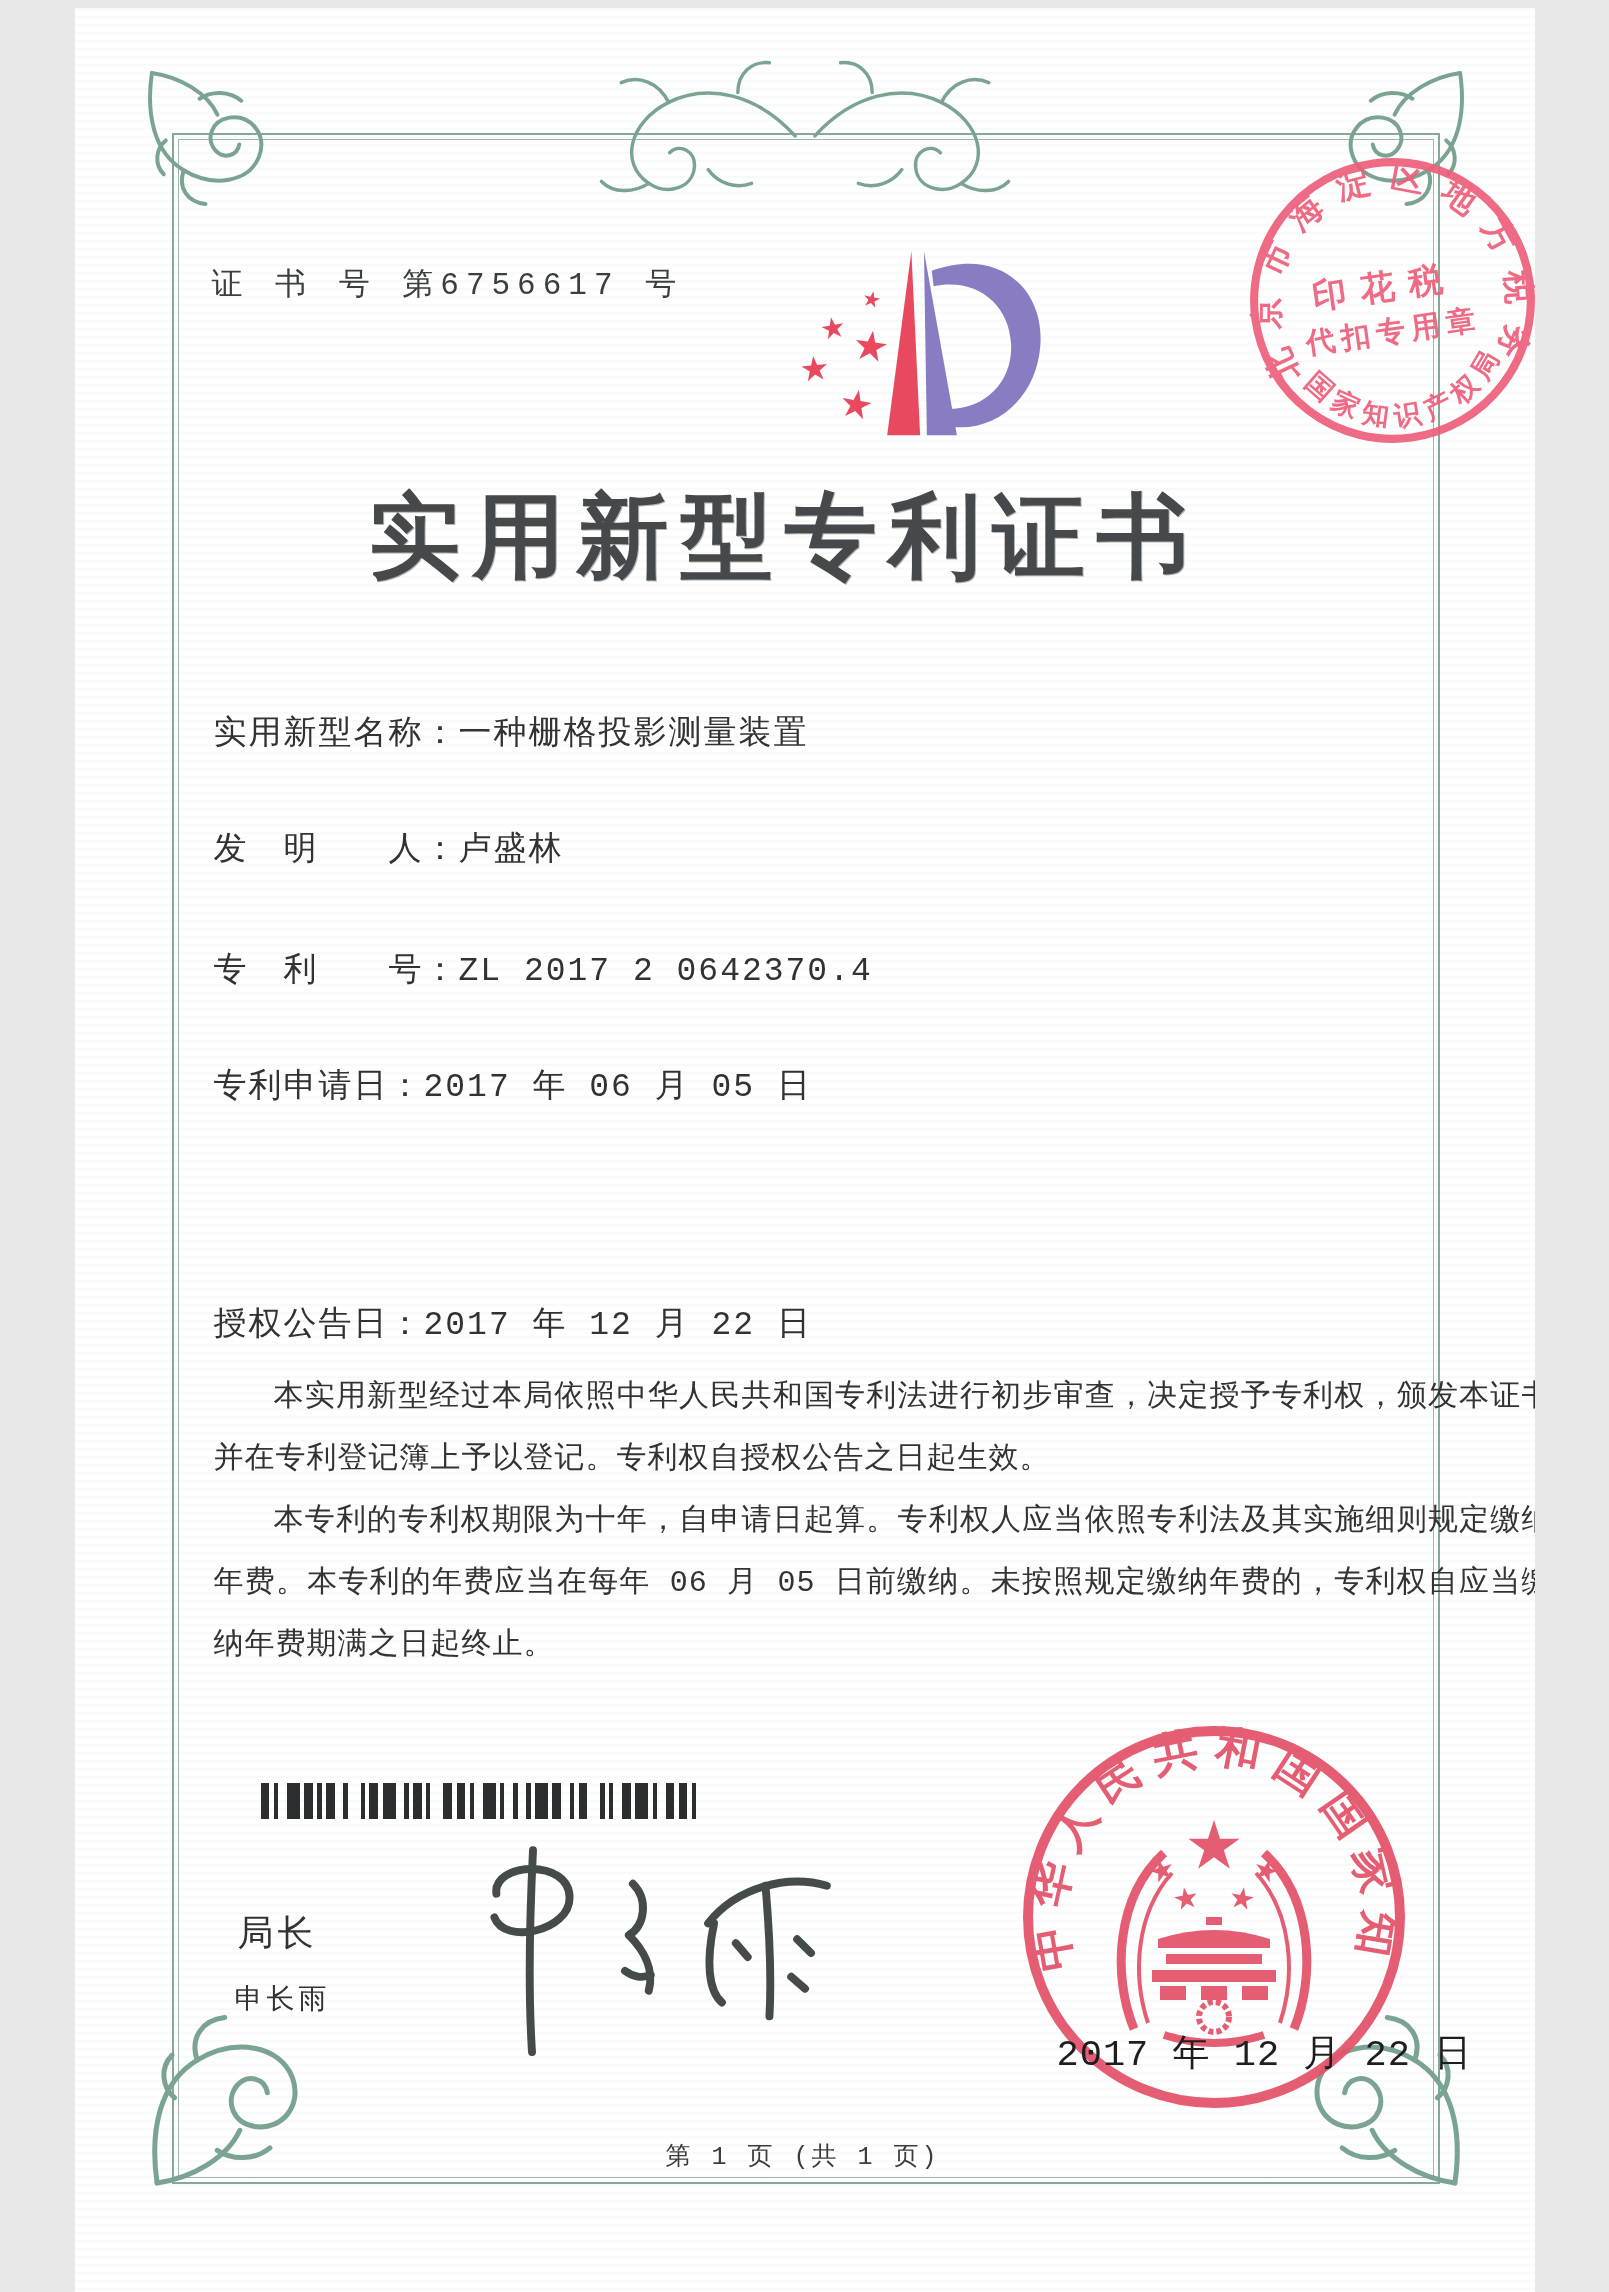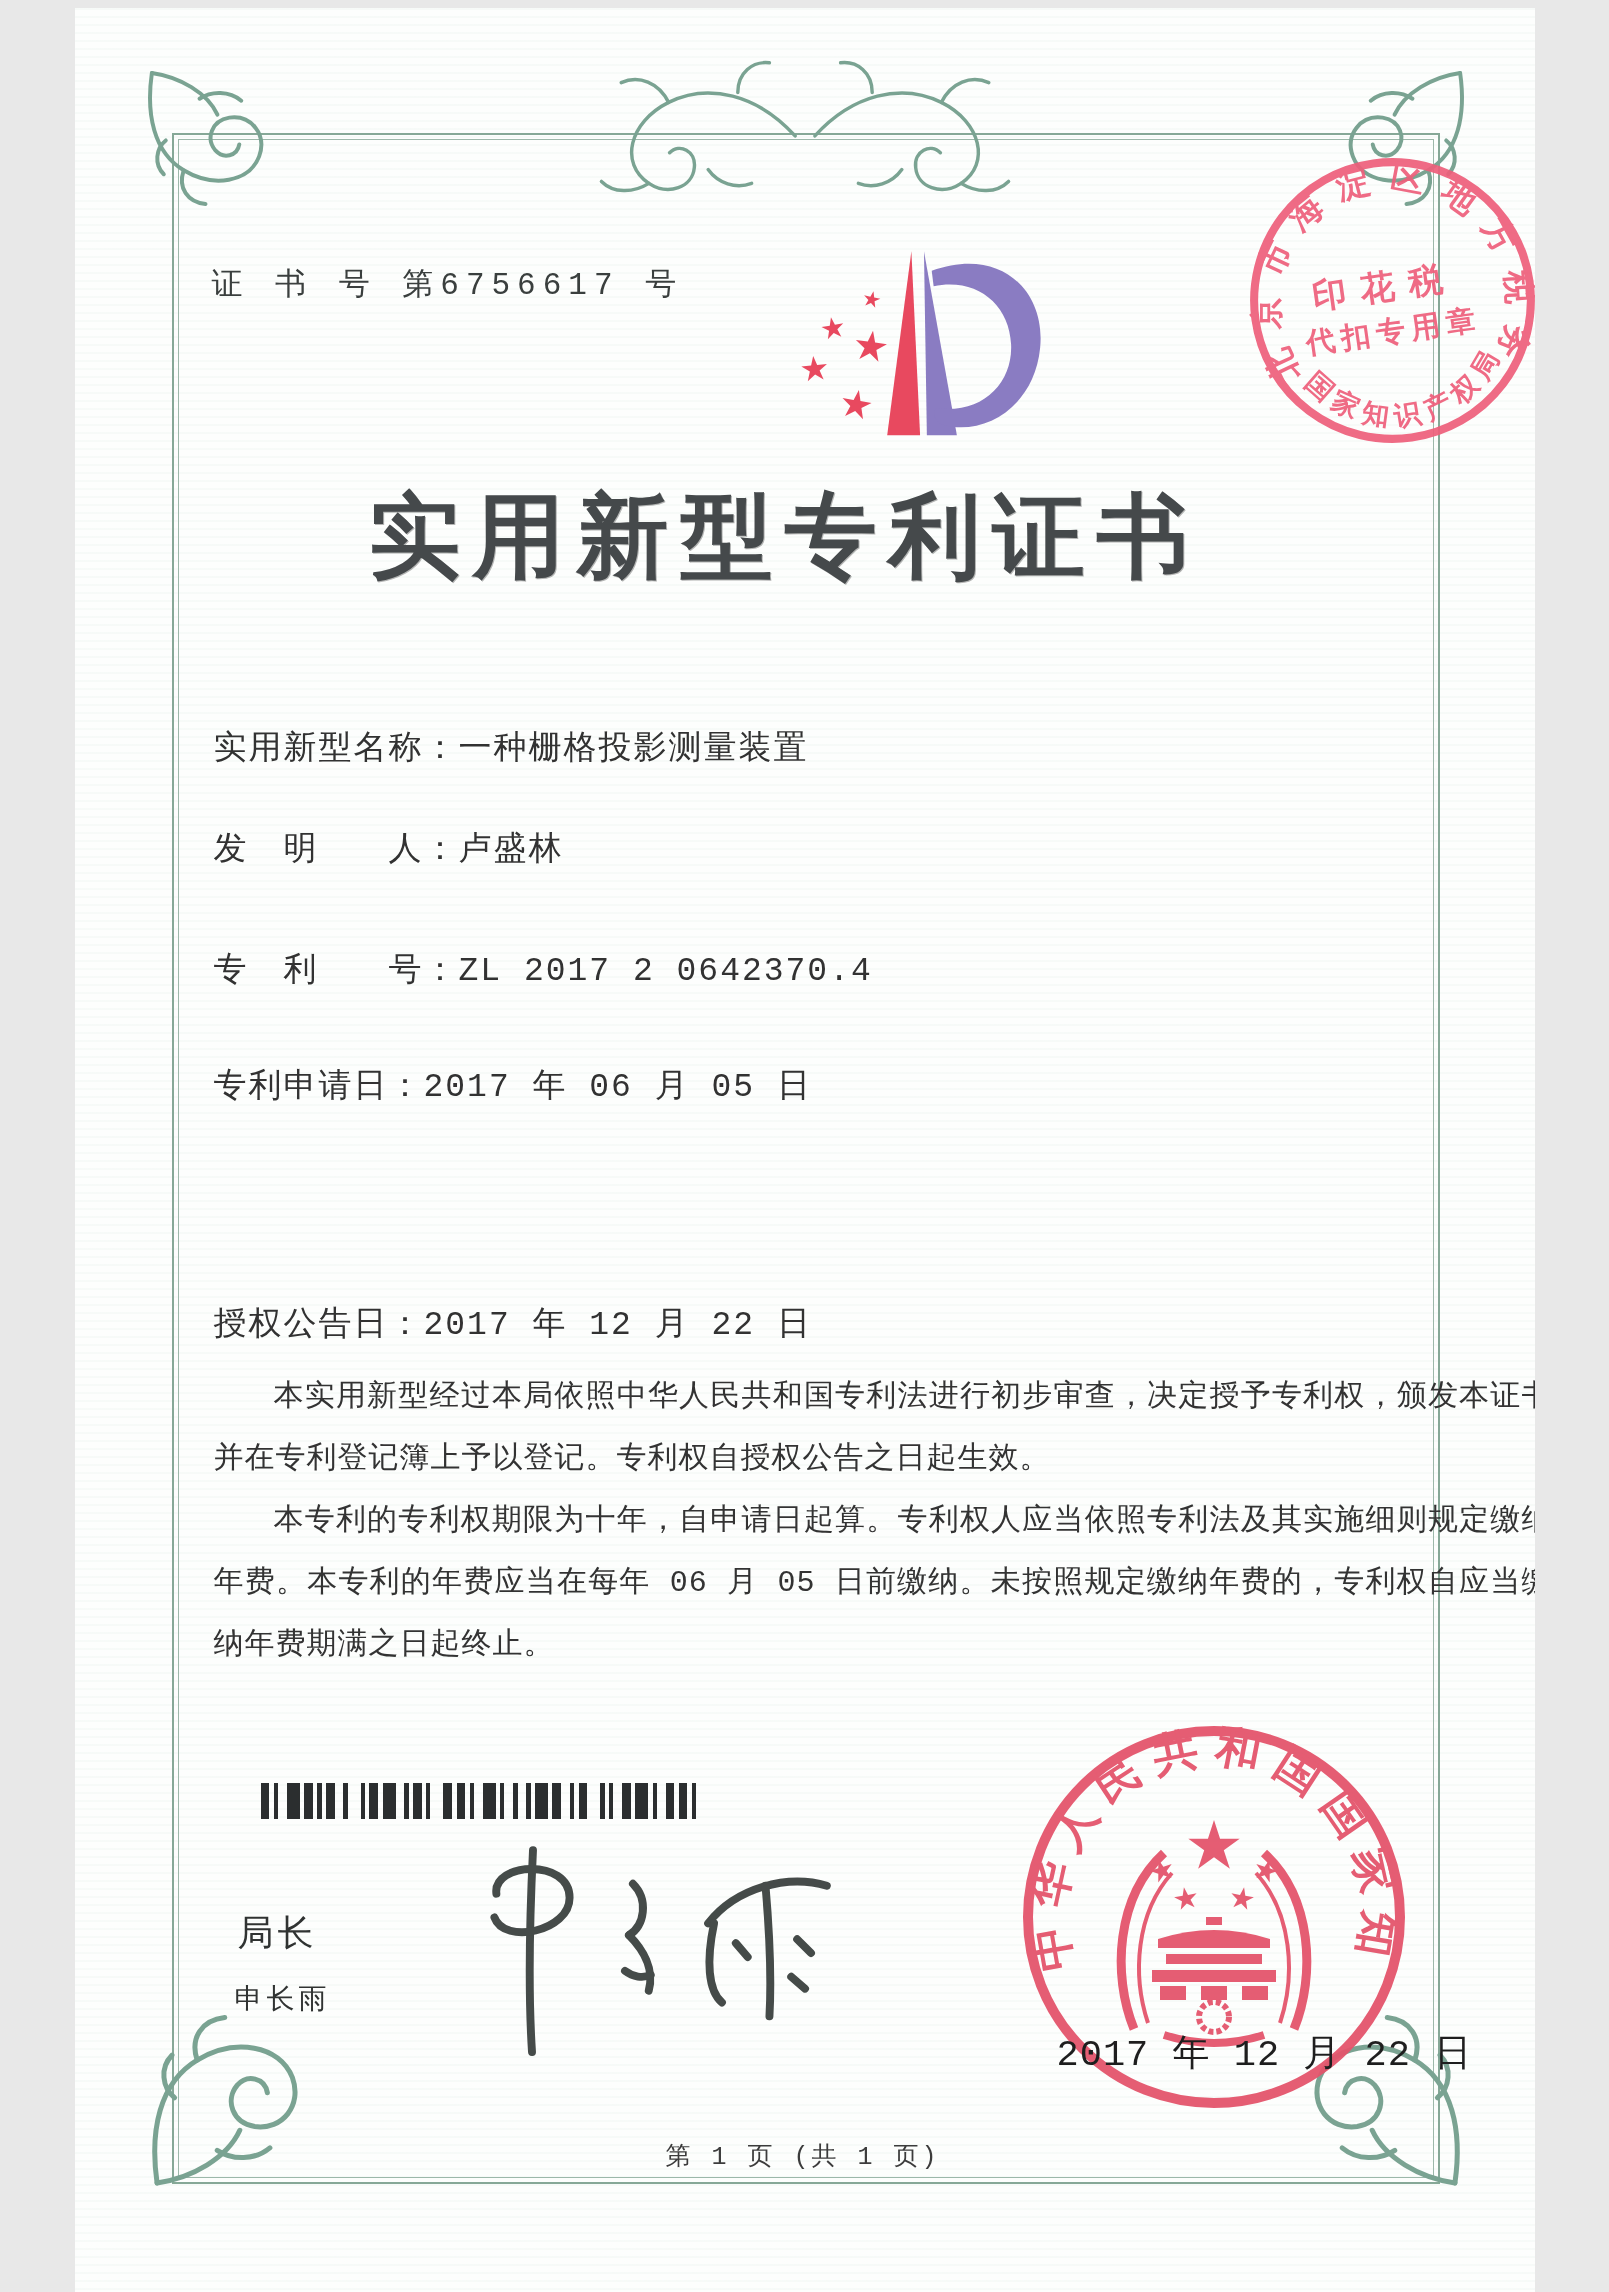--- a/index.html
+++ b/index.html
@@ -45,21 +45,21 @@
     font-size:92px;font-weight:bold;letter-spacing:12px;
     color:#45494b;
     text-shadow:1px 1px 0 rgba(120,120,120,.55);
   }
 
   .field{
     position:absolute;left:139px;
     font-size:33px;letter-spacing:2px;color:#323232;
     white-space:nowrap;
   }
-  .f0{top:717px;text-align:center;} .f1{top:818px;} .f2{top:939px;}
+  .f0{top:702px;text-align:center;} .f1{top:818px;} .f2{top:939px;}
   .f3{top:1055px;} .f4{top:1176px;} .f5{top:1293px;}
 
   .body-text{
     position:absolute;left:139px;top:1358px;width:1339px;
     font-size:30px;line-height:62px;letter-spacing:1px;
     text-align:justify;color:#333;
   }
   .body-text p{margin:0;text-indent:2em;}
 
   .barcode{

